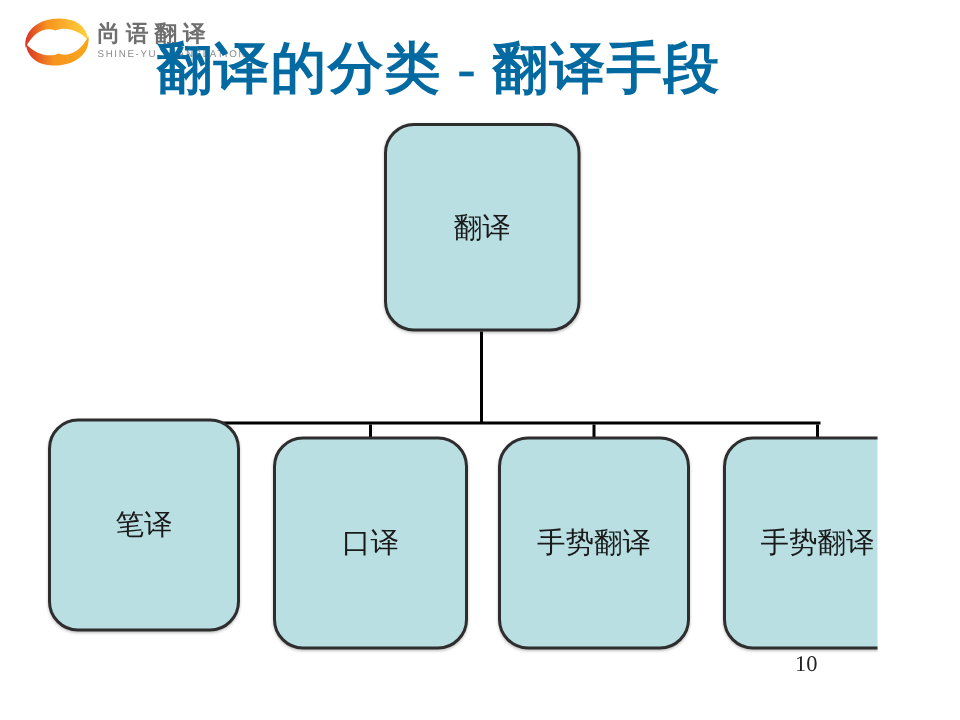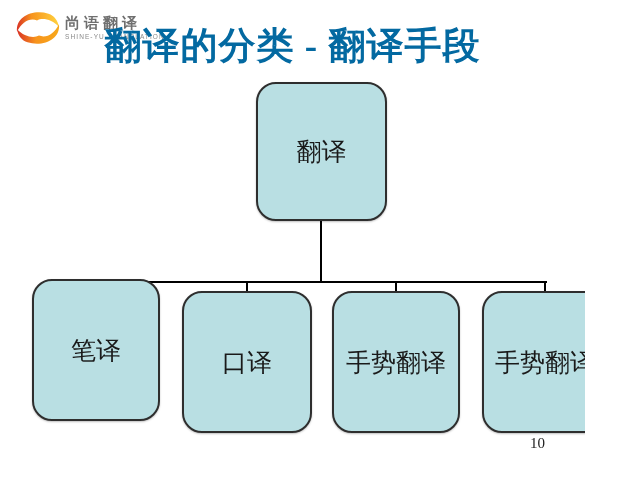--- a/index.html
+++ b/index.html
@@ -59,21 +59,21 @@
   
   .node {
     position: absolute;
     background: #b9dfe3;
     border: 2px solid #2e2e2e;
     border-radius: 20px;
     display: flex;
     align-items: center;
     justify-content: center;
     font-family: "Liberation Serif", "DejaVu Serif", serif;
-    font-size: 25px;
+    font-size: 19px;
     color: #1a1a1a;
     box-shadow: 0 1px 2px rgba(0,0,0,0.25);
     white-space: nowrap;
   }
   .node-root { left: 256px; top: 82px;  width: 131px; height: 139px; }
   .node-c1   { left: 32px;  top: 279px; width: 128px; height: 142px; }
   .node-c2   { left: 182px; top: 291px; width: 130px; height: 142px; }
   .node-c3   { left: 332px; top: 291px; width: 128px; height: 142px; }
   .node-c4   { left: 482px; top: 291px; width: 126px; height: 142px; }
 

